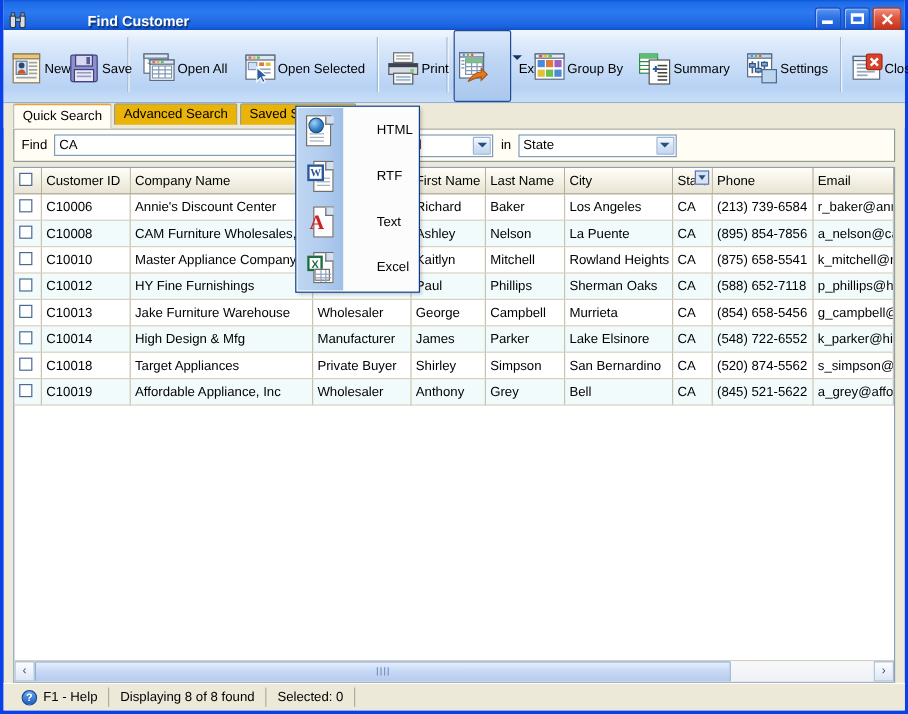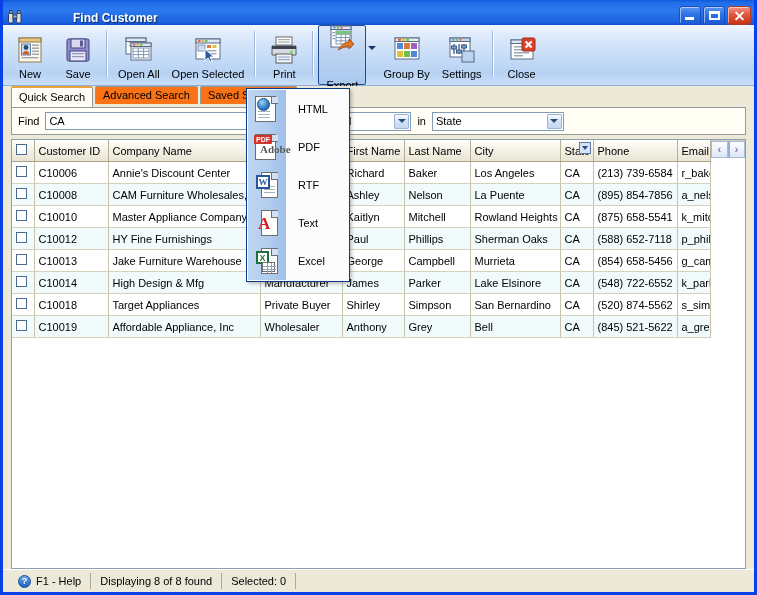--- a/index.html
+++ b/index.html
@@ -49,22 +49,22 @@
   .wclose i.b{transform:rotate(-45deg);}
 
   
   .toolbar{
     flex:0 0 60px;height:60px;position:relative;
     background:linear-gradient(to bottom,#F2F7FE 0%,#DDEAFB 18%,#C6DCF7 55%,#B7D2F4 80%,#C9DFF8 100%);
     border-bottom:1px solid #8FAFD4;
     display:flex;align-items:stretch;padding-left:3px;
   }
   .tbtn{
-    width:48px;position:relative;display:flex;flex-direction:column;
-    align-items:center;justify-content:center;padding-top:4px;
+    width:48px;position:relative;display:flex;
+    align-items:center;justify-content:flex-start;padding-top:4px;
     box-sizing:border-box;border:1px solid transparent;border-radius:2px;
     cursor:default;
   }
   .tbtn .ico{height:32px;display:flex;align-items:center;justify-content:center;}
   .tbtn .lbl{font-size:11px;color:#000;margin-top:2px;white-space:nowrap;}
   .tbtn.wide{width:auto;padding-left:5px;padding-right:5px;}
   .tbtn.pressed{
     border:1px solid #234B8F;
     background:linear-gradient(to bottom,#DCE9FB 0%,#BFD6F4 40%,#A9C7EE 100%);
     gap:23px;
@@ -80,21 +80,21 @@
   }
 
   
   .tabstrip{
     flex:0 0 21px;display:flex;align-items:flex-start;
     padding-left:8px;position:relative;z-index:2;
     background:#ECE9D8;
   }
   .tab{
     height:18px;line-height:17px;padding:0 7px;font-size:11px;color:#000;
-    border:1px solid #919B9C;border-bottom:none;background:#f97316;
+    border:1px solid #919B9C;border-bottom:none;background:#eab308;
     border-radius:2px 2px 0 0;margin-right:2px;box-sizing:border-box;
     white-space:nowrap;cursor:default;
   }
   .tab.active{
     height:21px;line-height:19px;background:#FFFDF4;
     border-top:2px solid #E8A33D;padding-top:0;font-weight:normal;
   }
   
   .panel{
     margin:0 8px;border:1px solid #919B9C;background:#FFFDF4;
@@ -114,21 +114,21 @@
     position:absolute;right:1px;top:1px;width:15px;height:15px;
     background:linear-gradient(to bottom,#F6F9FE,#D4E2F5 55%,#C3D6F0);
     border:1px solid #9CB5D4;box-sizing:border-box;
     display:flex;align-items:center;justify-content:center;border-radius:1px;
   }
   .combo .cbtn i{width:0;height:0;border-left:4px solid transparent;border-right:4px solid transparent;border-top:4px solid #24507F;}
 
   
   .gridwrap{
     margin:4px 8px 0 8px;flex:1 1 auto;border:1px solid #8E9FB4;
-    background:#fff;display:flex;flex-direction:row;overflow:hidden;position:relative;
+    background:#fff;display:flex;flex-direction:column;overflow:hidden;position:relative;
   }
   .gridscroll{flex:1 1 auto;overflow:hidden;position:relative;}
   table.grid{border-collapse:collapse;table-layout:fixed;width:100%;font-size:11px;}
   table.grid th{
     background:linear-gradient(to bottom,#FFFEF8 0%,#F3F0E4 55%,#E8E4D4 100%);
     border-right:1px solid #B5AE98;border-bottom:1px solid #A9A288;
     font-weight:normal;text-align:left;padding:2px 4px;height:17px;
     color:#000;position:relative;white-space:nowrap;overflow:hidden;
   }
   table.grid td{
@@ -195,21 +195,21 @@
     position:absolute;left:1px;top:1px;bottom:1px;width:38px;
     background:linear-gradient(to right,#BFD6F2 0%,#AFCBEE 60%,#9FBFE8 100%);
   }
   .mitem{
     position:relative;height:38px;display:flex;align-items:center;cursor:default;
   }
   .mitem .mi{
     width:38px;height:38px;display:flex;align-items:center;justify-content:center;
     position:relative;z-index:2;flex:0 0 38px;
   }
-  .mitem .mt{font-size:11px;color:#000;padding-left:12px;position:relative;z-index:2;}
+  .mitem .mt{font-size:11px;color:#000;padding-left:28px;position:relative;z-index:2;}
   .docicon{position:relative;width:24px;height:26px;}
   .docicon .pg{
     position:absolute;left:0;top:0;width:21px;height:26px;background:#fff;
     border:1px solid #6E6E6E;box-sizing:border-box;
   }
   .docicon .pg2{
     position:absolute;left:6px;top:0;width:17px;height:26px;background:#FDFDFD;
     border:1px solid #6E6E6E;box-sizing:border-box;
   }
   .docicon .corner{position:absolute;right:1px;top:1px;width:6px;height:6px;background:#D3E0F1;border-left:1px solid #6E6E6E;border-bottom:1px solid #6E6E6E;}
@@ -423,20 +423,44 @@
             <rect x="12" y="8" width="6" height="6" fill="#E07A3A"></rect>
             <rect x="19" y="8" width="6" height="6" fill="#A060C0"></rect>
           <rect x="5" y="16" width="6" height="6" fill="#E0C23A"></rect>
             <rect x="12" y="16" width="6" height="6" fill="#6AC04A"></rect>
             <rect x="19" y="16" width="6" height="6" fill="#4A8AD8"></rect>
         </svg>
       </div>
       <div class="lbl">Group By</div>
     </div>
 
+    <div class="tbtn wide">
+      <div class="ico">
+        <svg width="30" height="30" viewBox="0 0 30 30">
+          <g stroke="#2E8A4A" fill="#fff">
+              <rect x="2" y="3" width="15" height="16"></rect>
+              <line x1="2" y1="6.2" x2="17" y2="6.2"></line>
+              <line x1="2" y1="9.4" x2="17" y2="9.4"></line>
+              <line x1="2" y1="12.6" x2="17" y2="12.6"></line>
+              <line x1="2" y1="15.8" x2="17" y2="15.8"></line>
+            </g>
+          <rect x="2" y="3" width="15" height="3.2" fill="#5CC070"></rect>
+          <rect x="10" y="8" width="17" height="20" fill="#fff" stroke="#555"></rect>
+          <g fill="#444">
+              <rect x="17" y="12" width="8" height="1.3"></rect>
+              <rect x="17" y="15" width="8" height="1.3"></rect>
+              <rect x="17" y="18" width="8" height="1.3"></rect>
+              <rect x="17" y="21" width="8" height="1.3"></rect>
+              <rect x="17" y="24" width="8" height="1.3"></rect>
+            </g>
+          <path d="M13 15.5h5M15.5 13v5" stroke="#2A5C9E" stroke-width="1.7"></path>
+        </svg>
+      </div>
+      <div class="lbl">Summary</div>
+    </div>
 
     <div class="tbtn wide">
       <div class="ico">
         <svg width="30" height="30" viewBox="0 0 30 30">
           <rect x="3" y="3" width="20" height="19" fill="#fff" stroke="#5C6B80"></rect>
           <rect x="3" y="3" width="20" height="3.5" fill="#BFD8F2" stroke="#5C6B80"></rect>
           <circle cx="6.5" cy="4.7" r="1.1" fill="#4A9AE0"></circle>
             <circle cx="10" cy="4.7" r="1.1" fill="#6AC04A"></circle>
             <circle cx="13.5" cy="4.7" r="1.1" fill="#E05A3A"></circle>
           <g stroke="#44628C" stroke-width="1.4">
@@ -677,31 +701,20 @@
             <div class="corner"></div>
           <div class="line" style="top:15px"></div>
             <div class="line" style="top:18px"></div>
           <div class="line" style="top:21px"></div>
           <div class="globe"></div>
         </div>
       </div>
       <div class="mt">HTML</div>
     </div>
 
-    <div class="mitem">
-      <div class="mi">
-        <div class="docicon">
-          <div class="pg"></div>
-            <div class="corner"></div>
-          <div class="pdftag">PDF</div>
-          <div class="pdfA" style="left:5px;top:9px;font-size:11px;color:#5A5A5A">Adobe</div>
-        </div>
-      </div>
-      <div class="mt">PDF</div>
-    </div>
 
     <div class="mitem">
       <div class="mi">
         <div class="docicon">
           <div class="pg2"></div>
             <div class="corner"></div>
           <div class="line" style="top:14px;left:9px;width:11px"></div>
           <div class="line" style="top:17px;left:9px;width:11px"></div>
           <div class="line" style="top:20px;left:9px;width:11px"></div>
           <div class="wsq">W</div>

